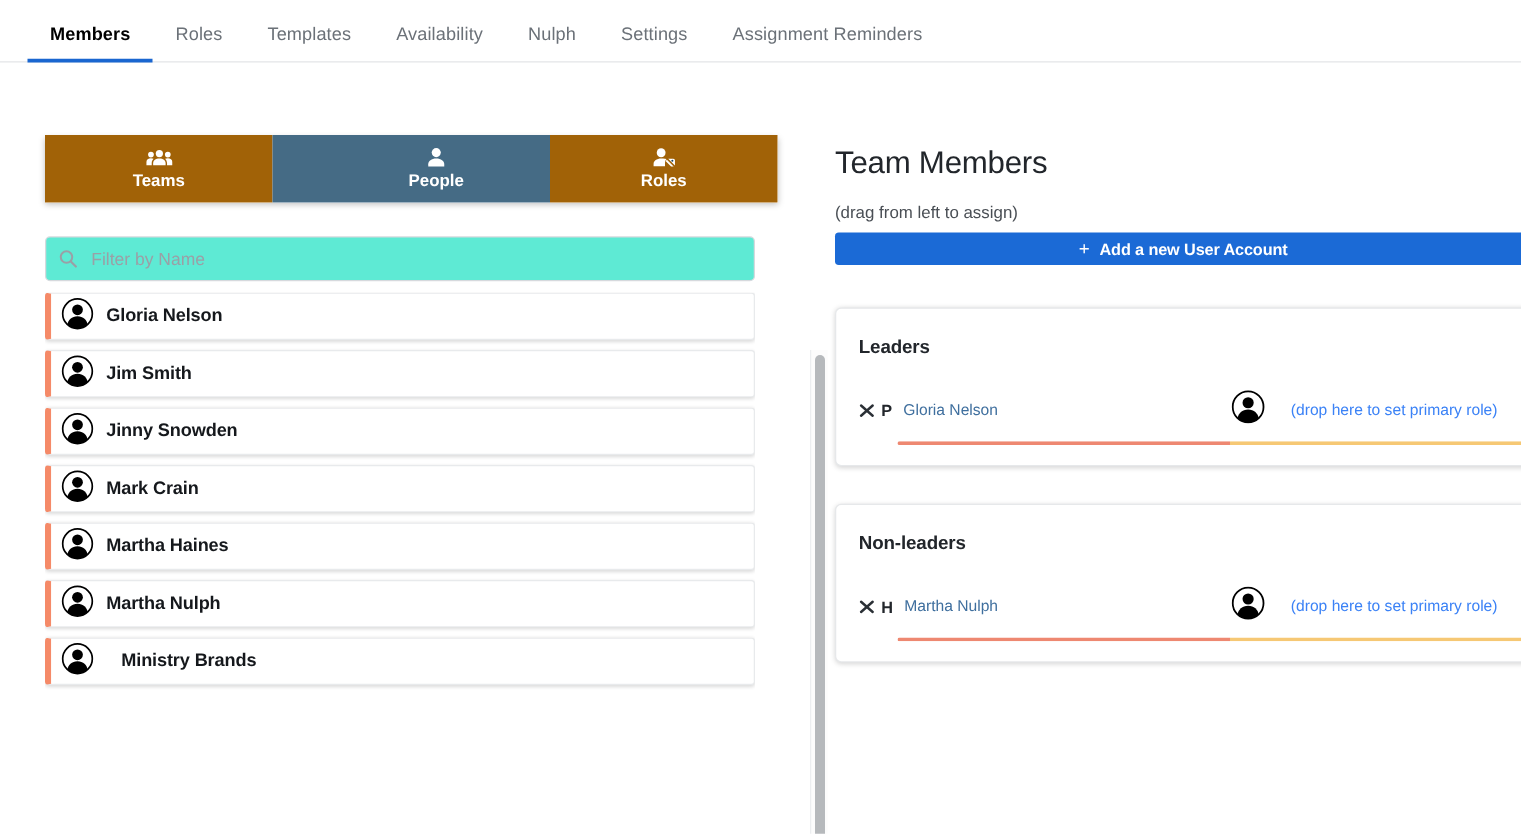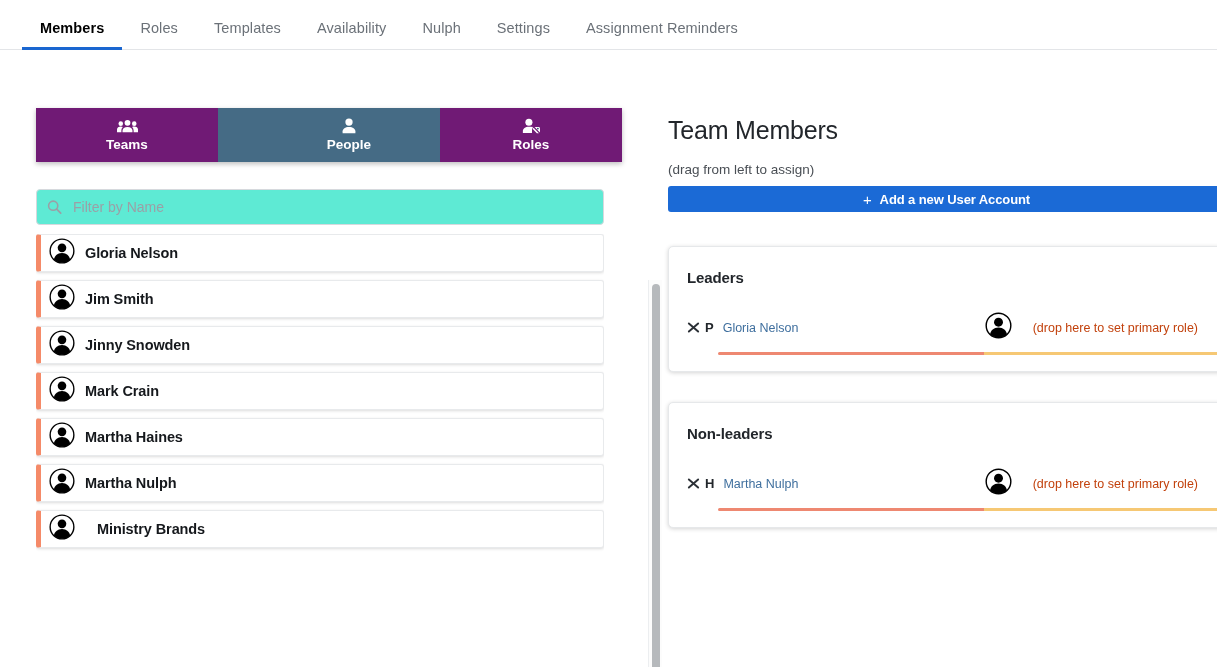--- a/index.html
+++ b/index.html
@@ -68,21 +68,21 @@
     flex: 1 1 0;
     display: flex;
     flex-direction: column;
     align-items: center;
     justify-content: center;
     gap: 3px;
     color: #ffffff;
     font-size: 13.5px;
     font-weight: 600;
     cursor: pointer;
-    background: #701a75;
+    background: #a16207;
     user-select: none;
   }
   .seg-tab.selected { background: #456b85; padding-left: 40px; }
   .seg-tab svg { display: block; fill: #ffffff; }
 
   
   .filter-wrap {
     margin-top: 27px;
     position: relative;
     width: 568px;
@@ -241,21 +241,21 @@
   .drop-zone {
     display: flex;
     align-items: center;
     gap: 5px;
     margin-left: auto;
     margin-right: 8px;
     cursor: pointer;
   }
   .drop-zone .dz-text {
     font-size: 12.5px;
-    color: #c2410c;
+    color: #3b82f6;
     white-space: nowrap;
     margin-left: 16px;
   }
   .split-bar {
     height: 3px;
     width: 521px;
     margin-left: 31px;
     margin-top: 9px;
     display: flex;
     border-radius: 2px;

